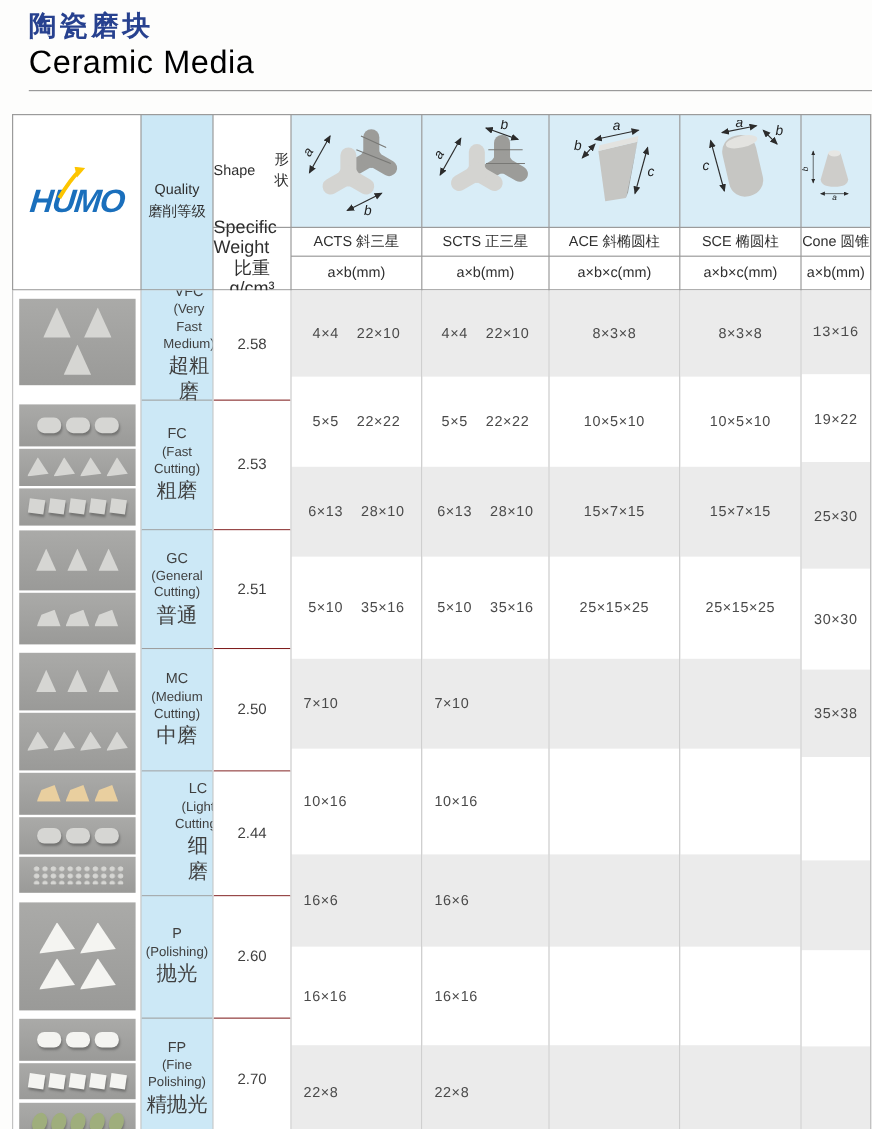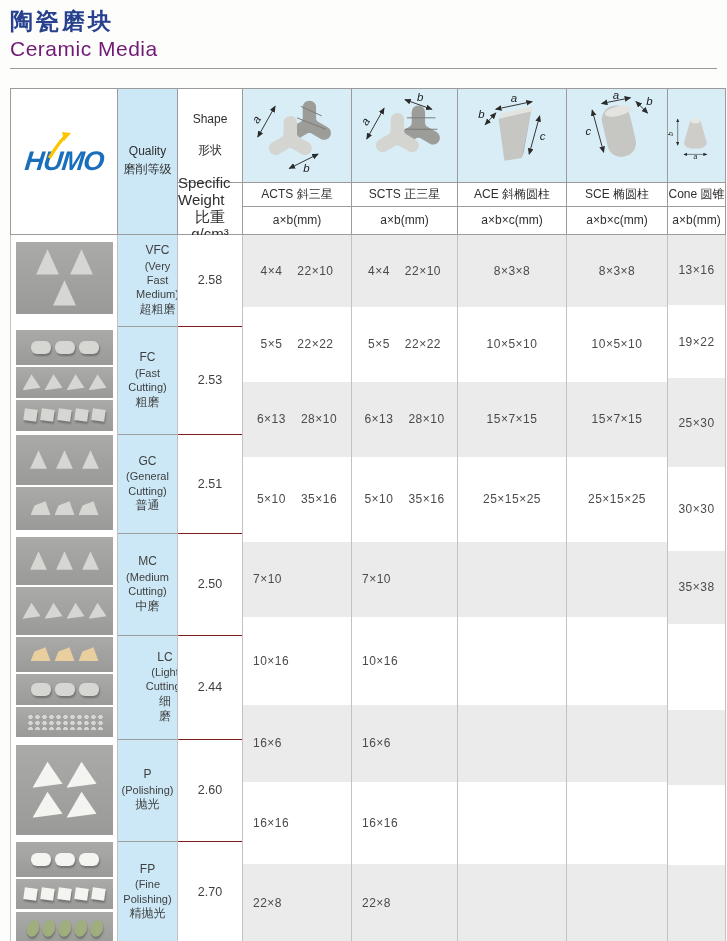--- a/index.html
+++ b/index.html
@@ -3,36 +3,36 @@
 <meta charset="utf-8">
 <style>
   html,body{margin:0;padding:0;}
   body{
     width:727px;height:941px;background:#fdfdfc;overflow:hidden;
     font-family:"Liberation Sans","DejaVu Sans",sans-serif;
     -webkit-font-smoothing:antialiased;
   }
   *{box-sizing:border-box;}
   
-  .page-head{margin:8px 10px 0 10px;}
+  .page-head{margin:8px 10px 0 24px;}
   .title-zh{font-size:23px;font-weight:bold;color:#27418f;letter-spacing:3px;line-height:1.2;}
-  .title-en{font-size:21px;font-weight:400;color:#701a75;letter-spacing:.5px;line-height:1.15;margin-top:1px;}
+  .title-en{font-size:27px;font-weight:400;color:#000000;letter-spacing:.5px;line-height:1.15;margin-top:1px;}
   .rule{height:1px;background:#9a9a9a;width:707px;margin-top:7px;}
   
   .t-wrap{margin:19px 10px 0 10px;width:716px;}
   .t-header{
     display:grid;width:716px;
     grid-template-columns:106px 59px 64px 108px 105px 108px 100px 57px;
     grid-template-rows:93px 23px 27px;
     gap:1px;background:#9b9b9b;border:1px solid #9b9b9b;
   }
   .t-header>div{background:#fff;display:flex;align-items:center;justify-content:center;}
   .logo-cell{grid-column:1;grid-row:1/4;}
   .quality-head{grid-column:2;grid-row:1/4;background:#cce8f6 !important;flex-direction:column;gap:3px;}
-  .shape-head{grid-column:3;grid-row:1;flex-direction:column;gap:16px;}
+  .shape-head{grid-column:3;grid-row:1;gap:16px;}
   .weight-head{grid-column:3;grid-row:2/4;flex-direction:column;line-height:1.15;}
   .diagram-cell{background:#d9edf7 !important;}
   .hd-en{font-size:12px;color:#2f2f2f;}
   .hd-zh{font-size:12px;color:#2f2f2f;}
   .weight-head span{font-size:15px;color:#2f2f2f;}
   .name-cell,.unit-cell{font-size:12px;color:#2f2f2f;white-space:nowrap;}
   
   .logo{position:relative;font-style:italic;font-weight:bold;font-size:27px;color:#1a6fbc;letter-spacing:-1px;transform:skewX(-6deg);}
   .logo-arrow{position:absolute;left:20px;top:-14px;}
   
@@ -73,21 +73,21 @@
   
   .quality-col{background:#cce8f6 !important;}
   .qcell{
     background:#cce8f6;border-bottom:1px solid #9e9e9e;
     display:flex;flex-direction:column;align-items:center;justify-content:center;
     text-align:center;padding:2px 1px;line-height:1.3;color:#3f3f3f;
   }
   .qcell:last-child{border-bottom:none;}
   .qcode{font-size:12px;}
   .qen{font-size:11px;}
-  .qzh{font-size:12px;}
+  .qzh{font-size:17px;}
   .wcell{
     background:#fff;border-bottom:1px solid #7f1d1d;
     display:flex;align-items:center;justify-content:center;
     font-size:12.5px;color:#3f3f3f;
   }
   .wcell:last-child{border-bottom:none;}
   
   .data-col{display:flex;flex-direction:column;}
   .dcell{display:flex;align-items:center;}
   .dcell.shaded{background:#ebebeb;}
@@ -467,21 +467,21 @@
         <div class="dcell plain center" style="height: 85px;">
           <span>25×15×25</span>
         </div>
         <div class="dcell shaded" style="height: 75px;"></div>
         <div class="dcell plain" style="height: 88px;"></div>
         <div class="dcell shaded" style="height: 77px;"></div>
         <div class="dcell plain" style="height: 82px;"></div>
         <div class="dcell shaded" style="height: 78px;"></div>
       </div>
     <div class="data-col" id="dcol-4">
-        <div class="dcell shaded center" style="height: 72px;">
+        <div class="dcell shaded center" style="height: 72px; font-family: Liberation Mono, monospace;">
           <span>13×16</span>
         </div>
         <div class="dcell plain center" style="height: 75px;">
           <span>19×22</span>
         </div>
         <div class="dcell shaded center" style="height: 91px;">
           <span>25×30</span>
         </div>
         <div class="dcell plain center" style="height: 85px; justify-content: center;">
           <span>30×30</span>

